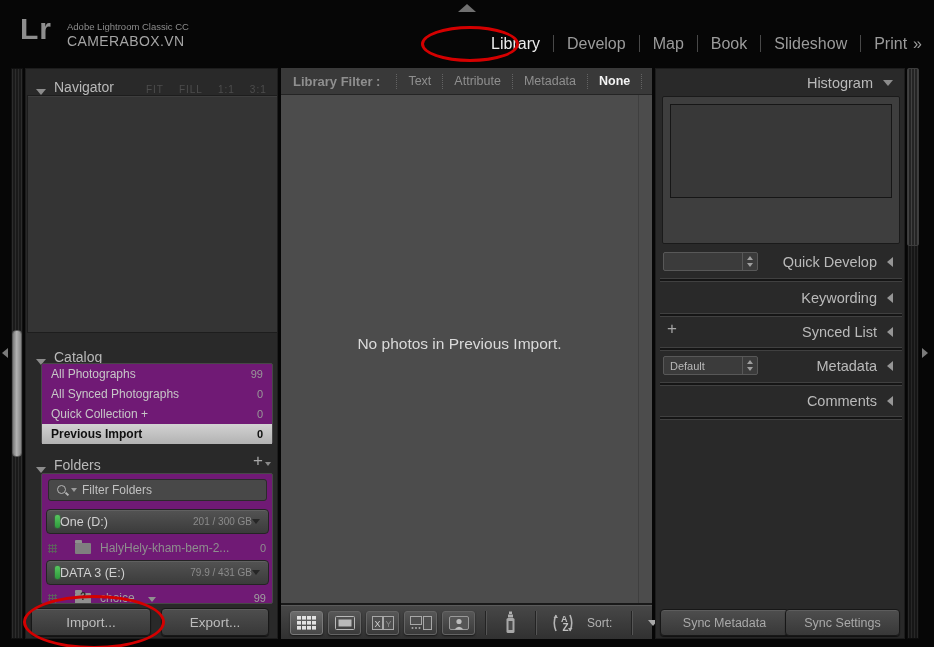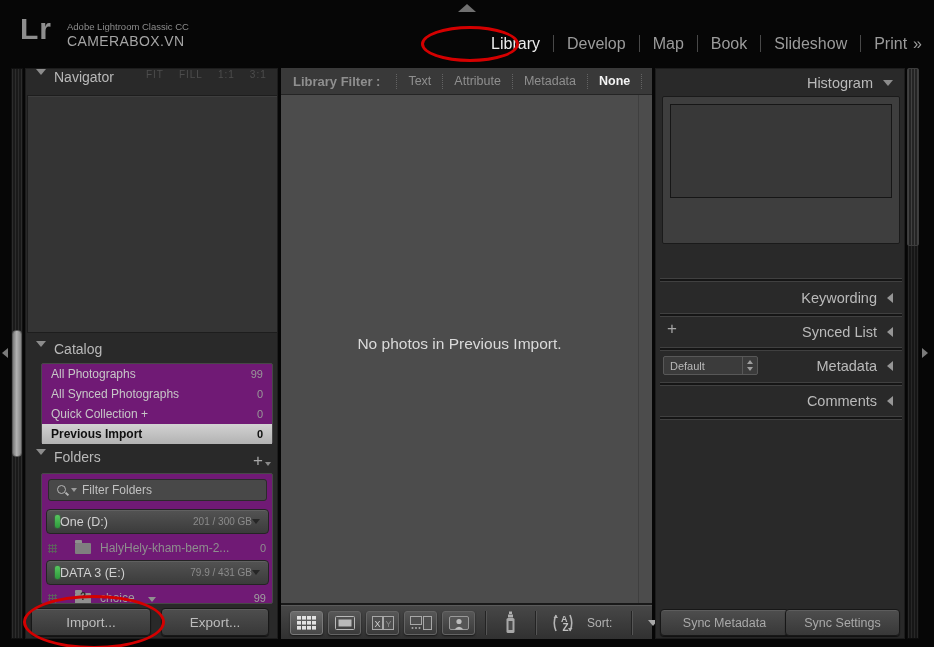--- a/index.html
+++ b/index.html
@@ -21,21 +21,21 @@
   #apptitle{position:absolute;left:67px;top:21px;font-size:9.5px;color:#8d8d8d;}
   #identity{position:absolute;left:67px;top:33px;font-size:14px;color:#a4a4a4;letter-spacing:.4px;cursor:pointer;}
   #modules{position:absolute;right:12px;top:0;height:62px;display:flex;align-items:flex-end;padding-bottom:9px;gap:13px;}
   .mod{font-size:16px;color:#9b9b9b;cursor:pointer;white-space:nowrap;}
   .mod.active{color:#ededed;}
   .msep{width:1px;height:17px;background:#484848;margin-bottom:1px;}
   .chev{margin-left:6px;}
   .red-ellipse{position:absolute;border:3px solid #d40000;border-radius:50%;z-index:50;pointer-events:none;}
   
   .panel{position:absolute;background:#292929;border:1px solid #1c1c1c;}
-  .phead{display:flex;align-items:flex-start;padding-left:10px;gap:8px;}
+  .phead{display:flex;align-items:flex-end;padding-left:10px;gap:8px;}
   .ptitle{font-size:14px;color:#b9b9b9;}
   .lr-btn{position:absolute;display:flex;align-items:center;justify-content:center;
           background:linear-gradient(#4e4e4e,#383838);border:1px solid #171717;border-radius:4px;
           box-shadow:inset 0 1px 0 rgba(255,255,255,.09), 0 1px 1px rgba(0,0,0,.6);
           color:#bdbdbd;font-size:13.5px;cursor:pointer;}
   
   .zoomopts{margin-left:24px;display:flex;gap:15px;font-size:10px;color:#4d4d4d;letter-spacing:1px;}
   .listbox{position:absolute;background:#701a75;border:1px solid #474747;border-radius:2px;}
   .crow{height:20px;display:flex;align-items:center;padding:0 9px;cursor:pointer;}
   .crow .lbl{flex:1;font-size:12px;color:#c7c7c7;}
@@ -316,20 +316,31 @@
   <div class="panel" style="left:655px;top:68px;width:250px;height:571px;">
 
     <div class="rrow" style="top:0;height:27px;">
       <span class="rtitle">Histogram</span>
       <span class="tri down" style="color:#8c8c8c;"></span>
     </div>
     <div class="abs" style="left:6px;top:27px;width:238px;height:148px;background:#3e3e3e;border:1px solid #1a1a1a;border-radius:2px;">
       <div class="abs" style="left:7px;top:7px;width:222px;height:94px;background:#383838;border:1px solid #161616;"></div>
     </div>
 
+    <div class="rrow" style="top:178px;">
+      <span class="stepper" style="top:5px;">
+        <span class="sval"></span>
+        <span class="arr">
+            <span class="tri up xs"></span>
+            <span class="tri down xs"></span>
+          </span>
+      </span>
+      <span class="rtitle">Quick Develop</span>
+      <span class="tri left" style="color:#969696;"></span>
+    </div>
     <div class="groove" style="top:209px;"></div>
 
     <div class="rrow" style="top:214px;">
       <span class="rtitle">Keywording</span>
       <span class="tri left" style="color:#969696;"></span>
     </div>
     <div class="groove" style="top:244px;"></div>
 
     <div class="rrow" style="top:248px;">
       <span class="plusmark" style="top:2px;">+</span>

